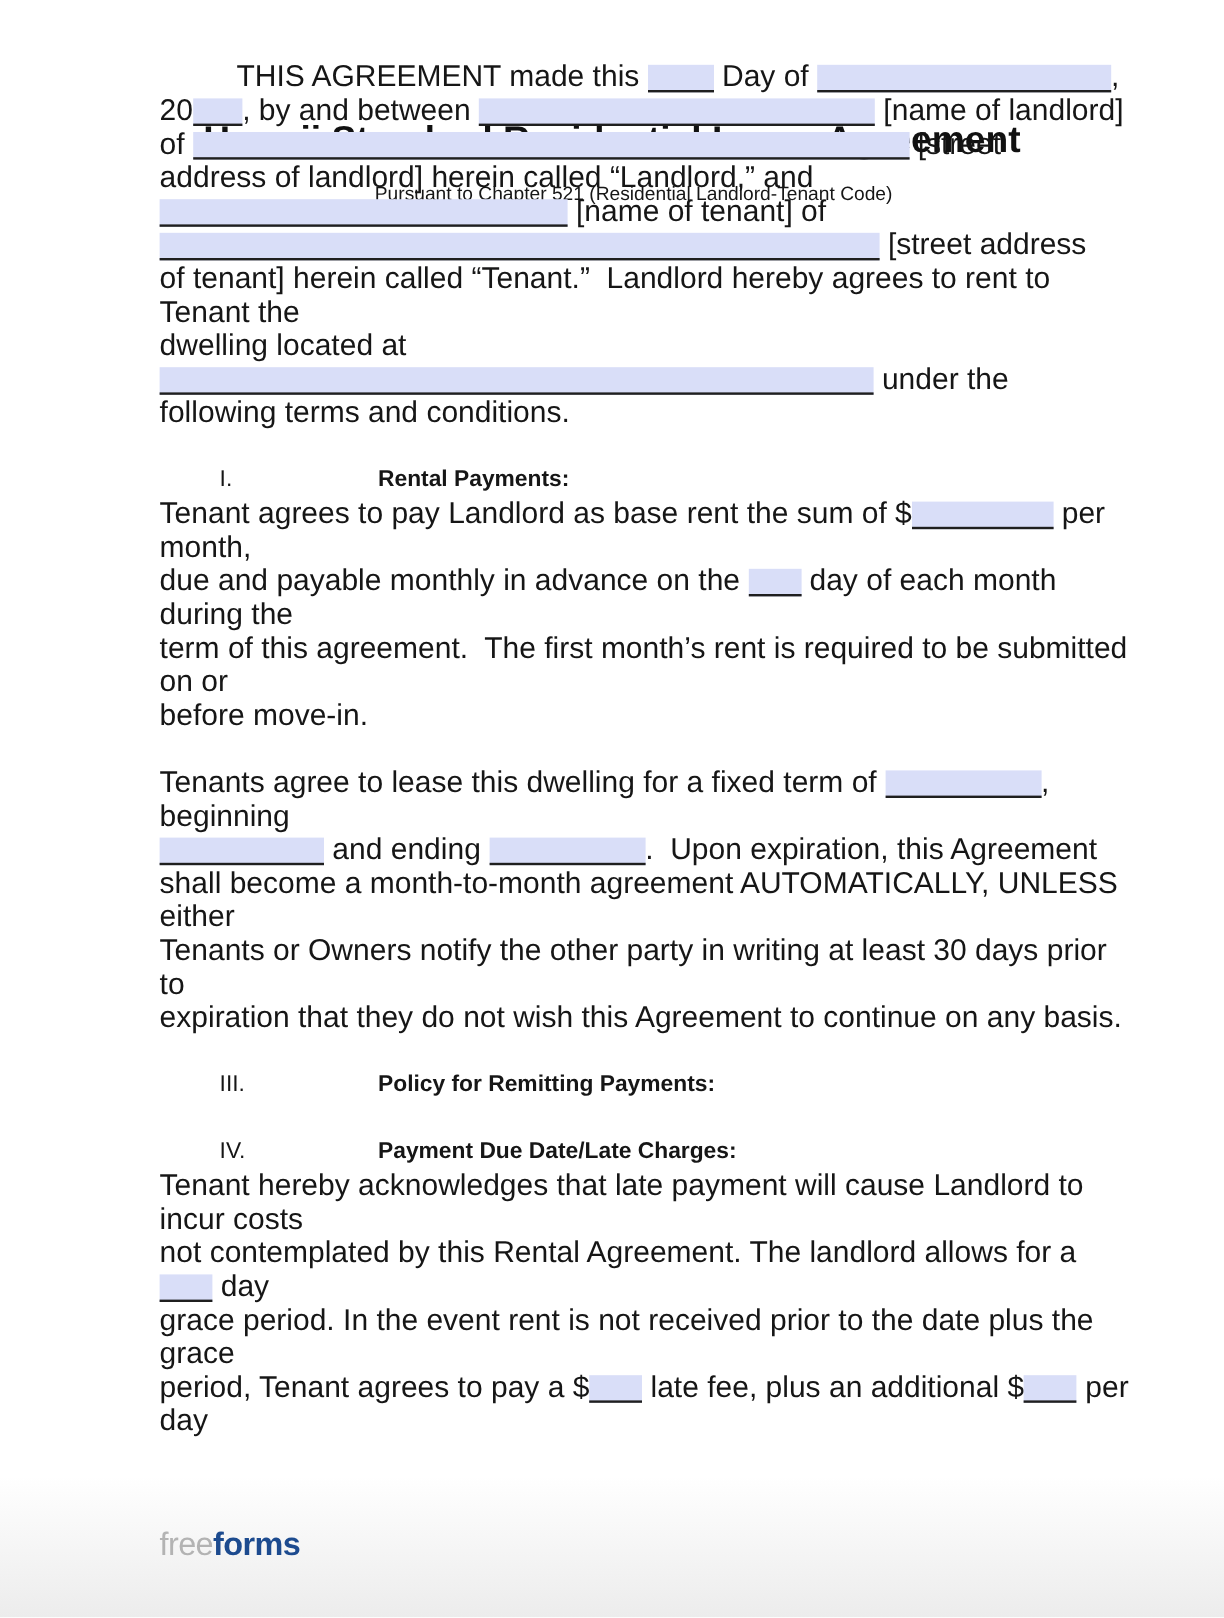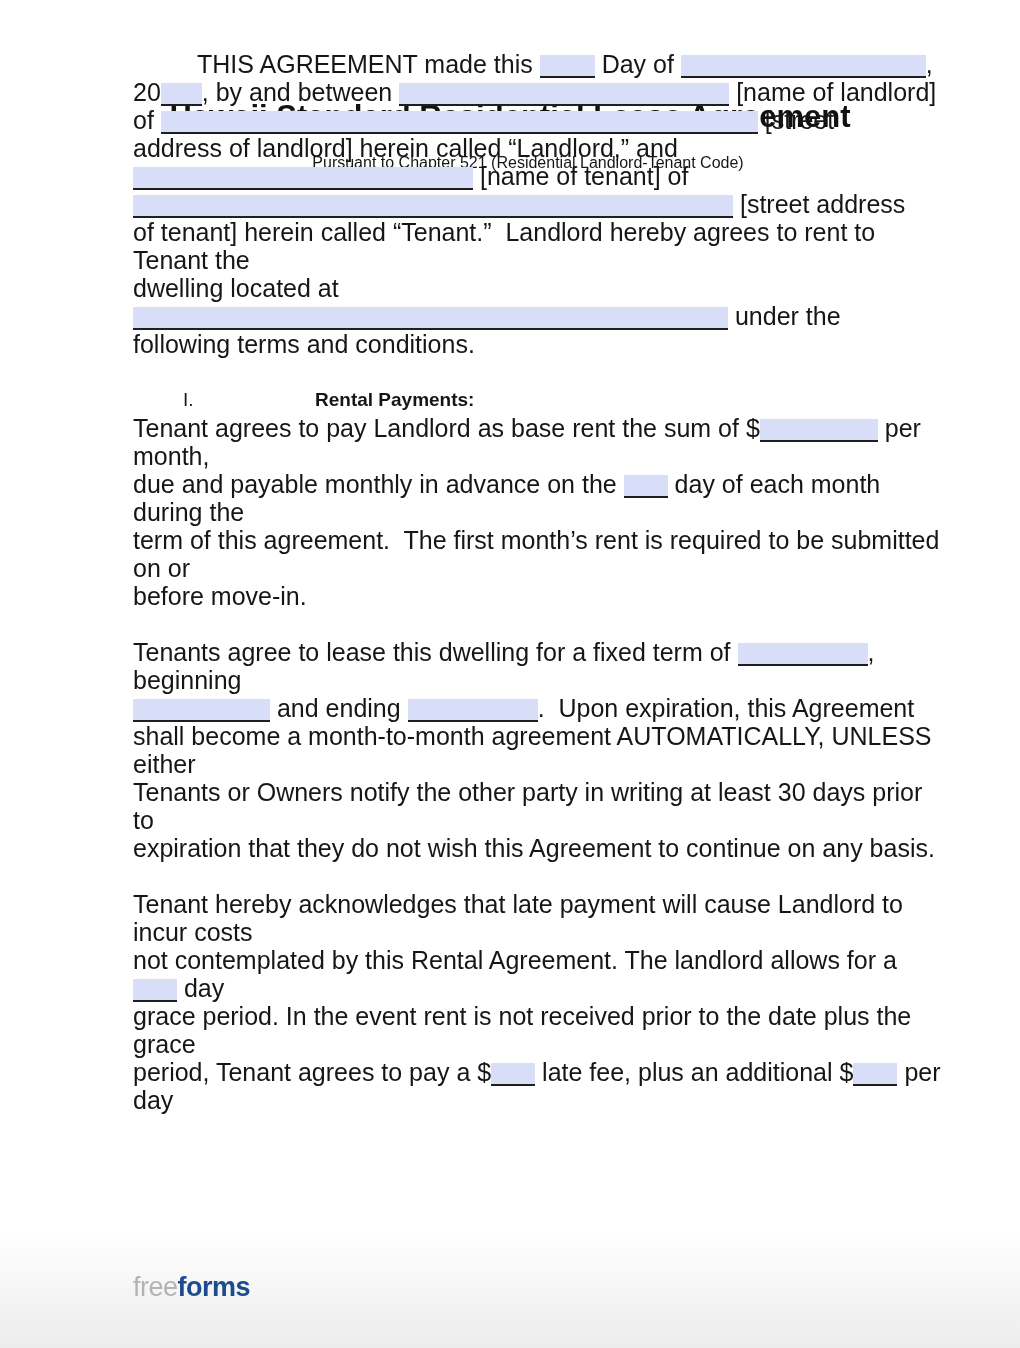--- a/index.html
+++ b/index.html
@@ -99,23 +99,29 @@
         <span class="sec-num">I.</span><span class="sec-title">Rental Payments:</span>
       </div>
       <div class="para">Tenant agrees to pay Landlord as base rent the sum of $<span class="blank" style="width: 118px;"></span> per month,<br>due and payable monthly in advance on the <span class="blank" style="width: 44px;"></span> day of each month during the<br>term of this agreement.  The first month’s rent is required to be submitted on or<br>before move-in.</div>
     </div>
 
     <div class="section">
       <div class="para">Tenants agree to lease this dwelling for a fixed term of <span class="blank" style="width: 130px;"></span>, beginning<br><span class="blank" style="width: 137px;"></span> and ending <span class="blank" style="width: 130px;"></span>.  Upon expiration, this Agreement<br>shall become a month-to-month agreement AUTOMATICALLY, UNLESS either<br>Tenants or Owners notify the other party in writing at least 30 days prior to<br>expiration that they do not wish this Agreement to continue on any basis.</div>
     </div>
 
     <div class="section">
+      <div class="sec-head">
+        <span class="sec-num">III.</span><span class="sec-title">Policy for Remitting Payments:</span>
+      </div>
     </div>
 
     <div class="section">
+      <div class="sec-head">
+        <span class="sec-num">IV.</span><span class="sec-title">Payment Due Date/Late Charges:</span>
+      </div>
       <div class="para">Tenant hereby acknowledges that late payment will cause Landlord to incur costs<br>not contemplated by this Rental Agreement. The landlord allows for a <span class="blank" style="width: 44px;"></span> day<br>grace period. In the event rent is not received prior to the date plus the grace<br>period, Tenant agrees to pay a $<span class="blank" style="width: 44px;"></span> late fee, plus an additional $<span class="blank" style="width: 44px;"></span> per day</div>
     </div>
 
   </div>
 
   <div class="footer">
     <div class="logo">
       <span class="logo-free">free</span><span class="logo-forms">forms</span>
     </div>
   </div>

